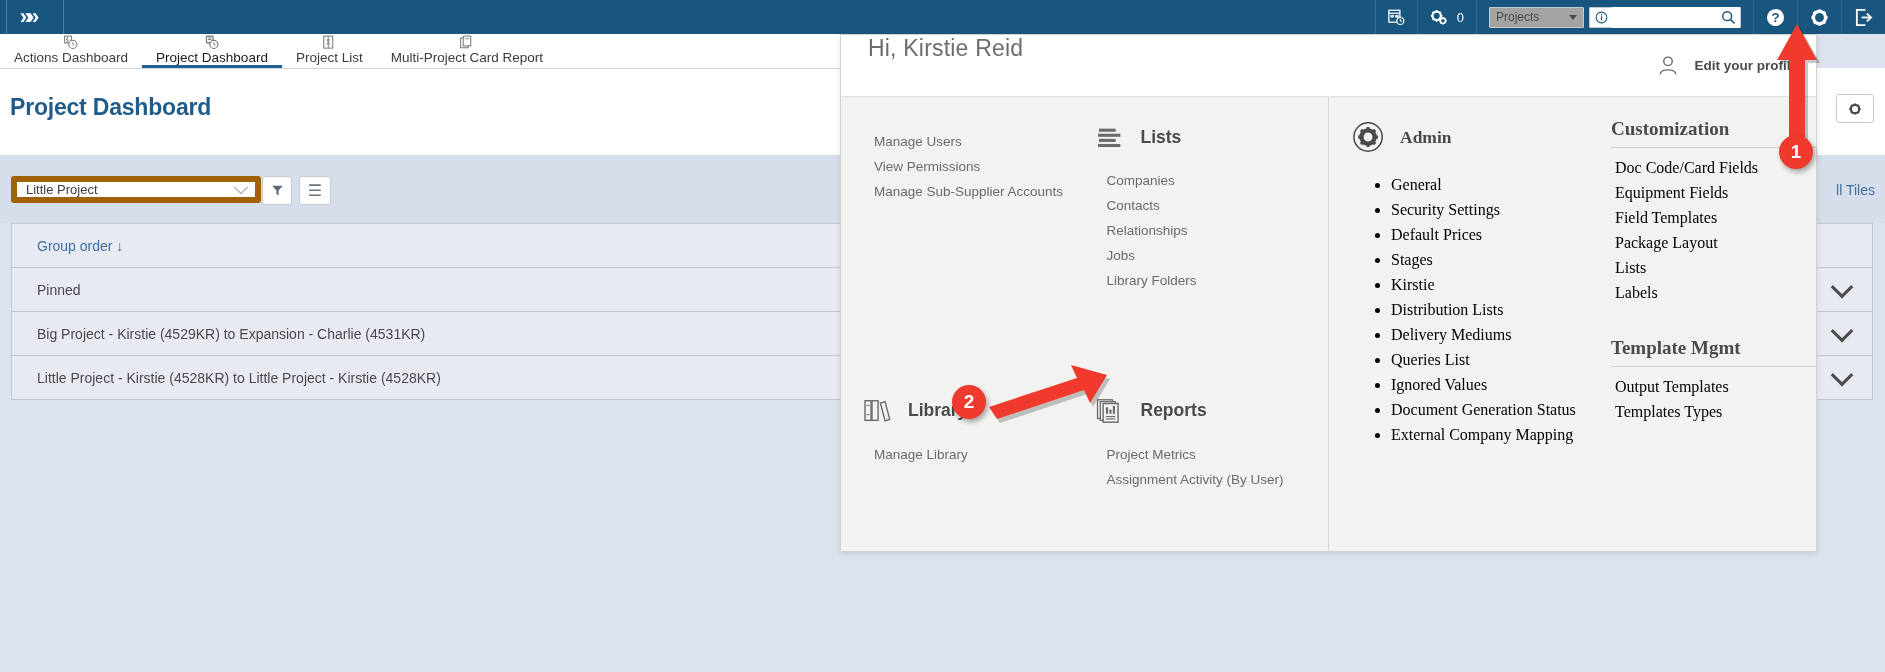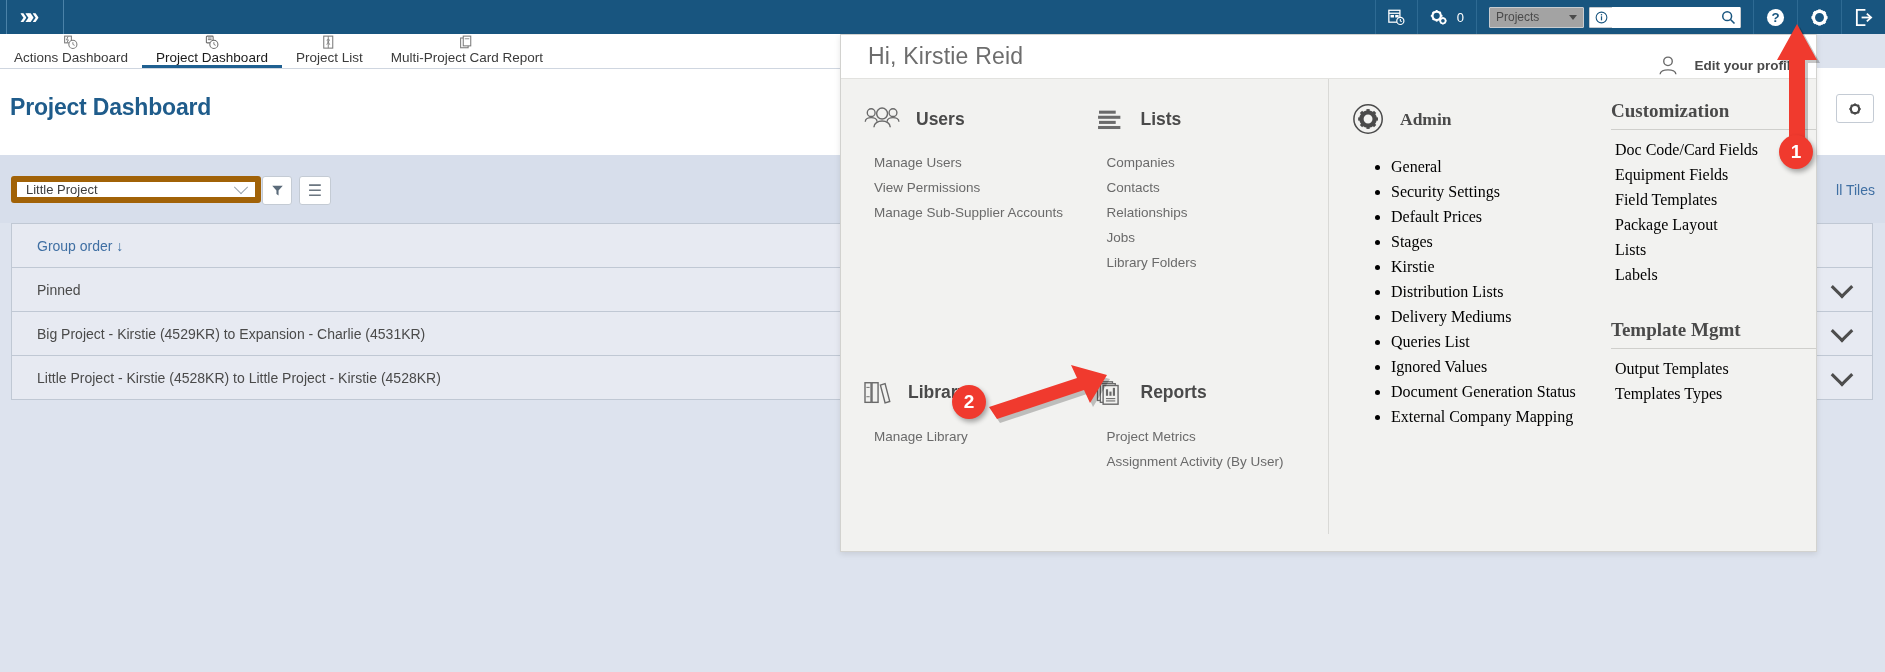--- a/index.html
+++ b/index.html
@@ -144,22 +144,22 @@
   }
   
   #megamenu{
     position:absolute;left:840px;top:34px;width:977px;height:518px;
     background:#f2f2f0;border:1px solid #d2d2cf;
     box-sizing:border-box;
     box-shadow:0 2px 6px rgba(0,0,0,0.10);
     z-index:20;
   }
   #mm-head{
-    height:44px;background:#fff;border-bottom:1px solid #e2e2df;
-    display:flex;align-items:center;position:relative;box-sizing:border-box;
+    height:62px;background:#fff;border-bottom:1px solid #e2e2df;
+    display:flex;align-items:flex-start;position:relative;box-sizing:border-box;
   }
   #mm-greeting{
     margin-left:27px;font-size:23px;color:#6d6d6d;font-weight:300;letter-spacing:0.2px;
   }
   #mm-profile{
     position:absolute;right:18px;top:0;height:61px;display:flex;align-items:center;gap:13px;
   }
   #mm-profile .plabel{font-size:13.5px;color:#4a4a4a;font-weight:bold;}
   #mm-cols{
     display:flex;height:455px;position:relative;
@@ -430,31 +430,20 @@
       </svg>
       <span class="plabel">Edit your profile</span>
     </div>
   </div>
 
   <div id="mm-cols">
 
     <div id="mm-left">
 
       <div class="sec">
-        <div class="sec-head">
-          <svg width="40" height="28" viewBox="0 0 44 30">
-            <circle cx="9" cy="8" r="4.3" fill="none" stroke="#6a6a6a" stroke-width="1.5"></circle>
-            <path d="M2.5 18 C2.5 12 15.5 12 15.5 18" fill="none" stroke="#6a6a6a" stroke-width="1.5"></path>
-            <circle cx="33" cy="8" r="4.3" fill="none" stroke="#6a6a6a" stroke-width="1.5"></circle>
-            <path d="M26.5 18 C26.5 12 39.5 12 39.5 18" fill="none" stroke="#6a6a6a" stroke-width="1.5"></path>
-            <circle cx="21" cy="9" r="6" fill="#f2f2f0" stroke="#6a6a6a" stroke-width="1.6"></circle>
-            <path d="M12 24 C12 15 30 15 30 24" fill="#f2f2f0" stroke="#6a6a6a" stroke-width="1.6"></path>
-          </svg>
-          <span class="sec-title">Users</span>
-        </div>
         <ul>
           <li>Manage Users</li>
           <li>View Permissions</li>
           <li>Manage Sub-Supplier Accounts</li>
         </ul>
       </div>
 
       <div class="sec">
         <div class="sec-head">
           <svg width="32" height="26" viewBox="0 0 34 28">

